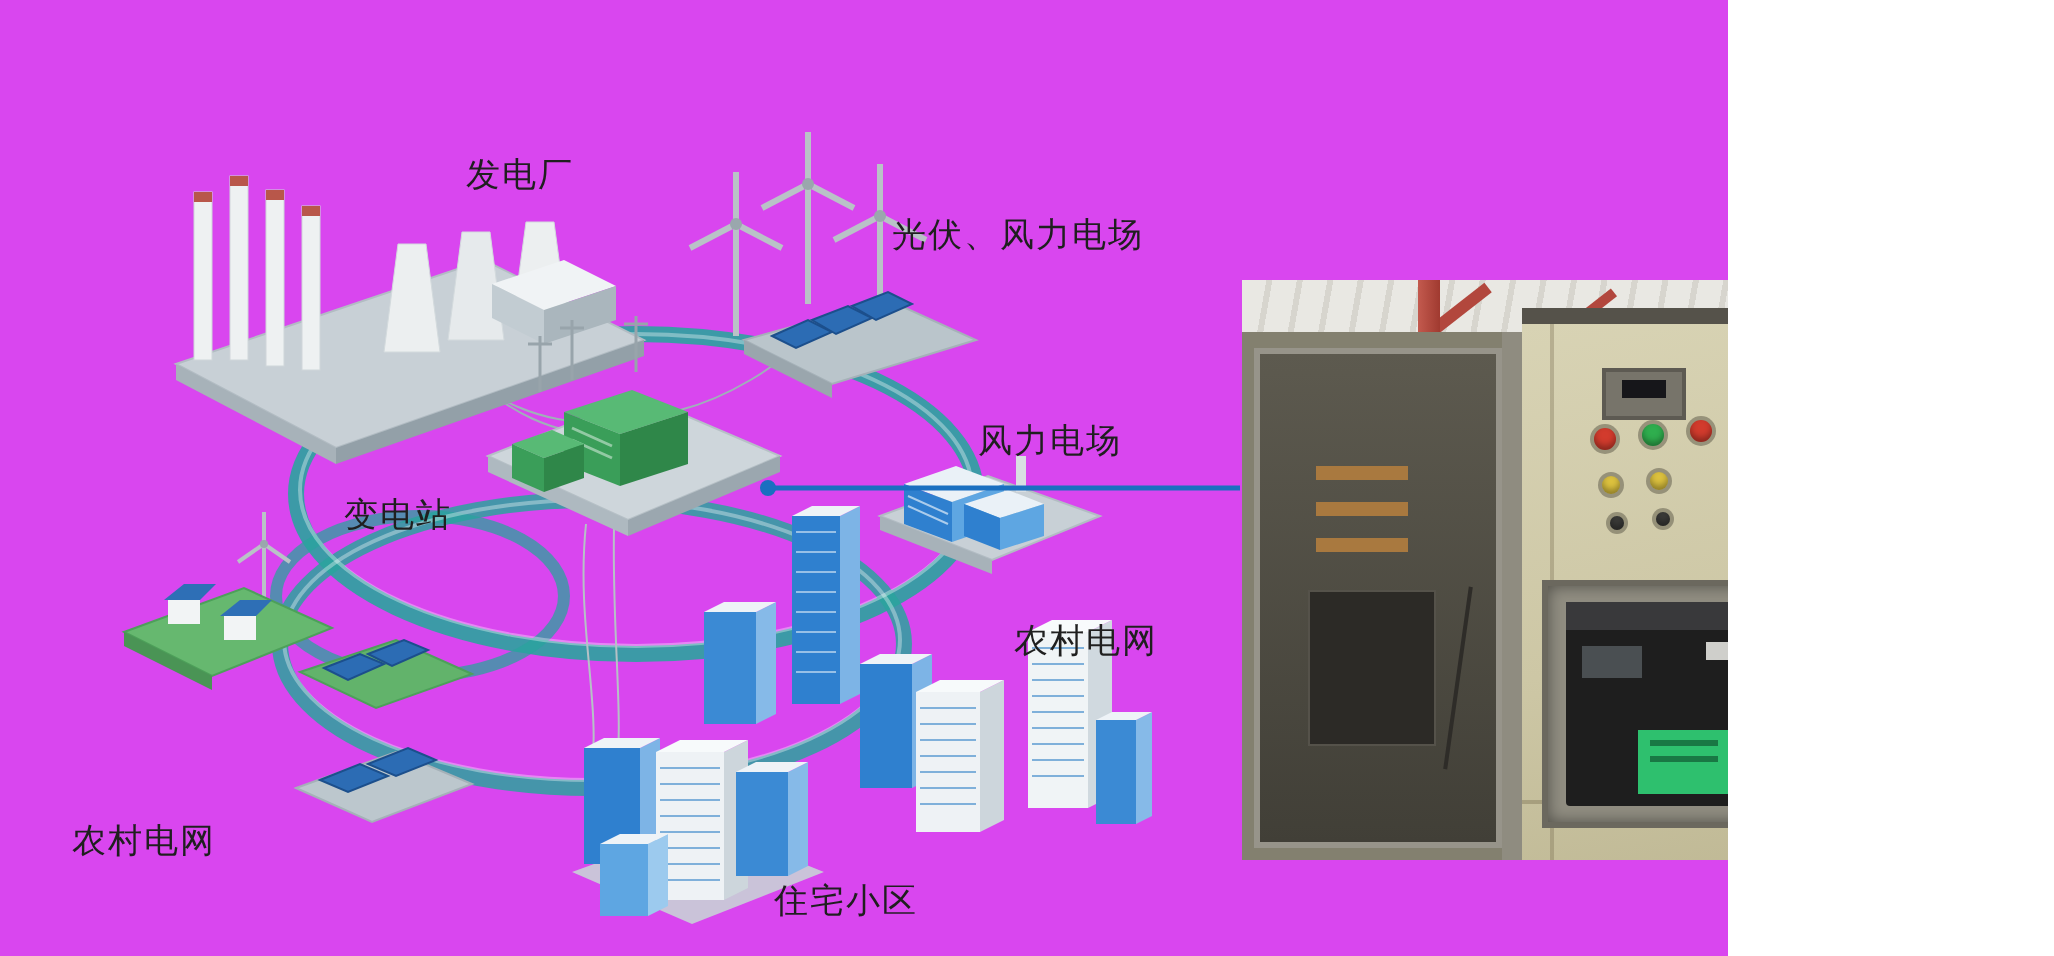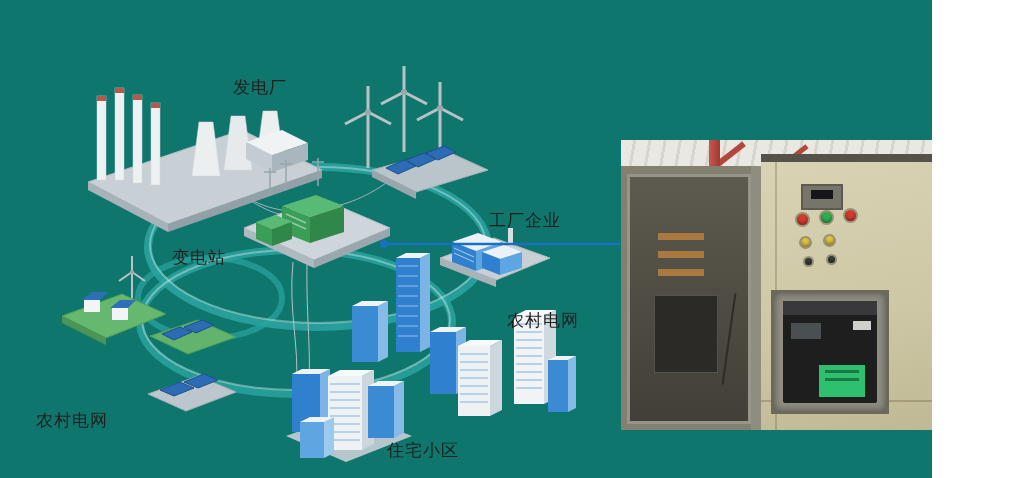--- a/index.html
+++ b/index.html
@@ -1,17 +1,17 @@
 <!DOCTYPE html>
 <html><head>
 <meta charset="utf-8">
 <style>
   html,body { margin:0; padding:0; background:#ffffff; }
   .canvas {
-    position:relative; width:932px; height:478px; background:#0f766e;
+    position:relative; width:864px; height:478px; background:#d946ef;
     font-family:"Liberation Sans", sans-serif; overflow:hidden;
   }
   .diagram-svg { position:absolute; left:0; top:0; }
   .label {
     position:absolute; font-size:17px; font-weight:500; color:#1f1f1f;
     letter-spacing:1px; white-space:nowrap;
   }
   
   .photo {
     position:absolute; left:621px; top:140px; width:406px; height:290px;
@@ -258,21 +258,22 @@
       </g>
     </g>
 
     <g>
       <line x1="384" y1="244" x2="620" y2="244" stroke="#1a6fc0" stroke-width="2.5"></line>
       <circle cx="384" cy="244" r="4" fill="#1a6fc0"></circle>
     </g>
   </svg>
 
   <div class="label" style="left:233px; top:76px;">发电厂</div>
-  <div class="label" style="left:489px; top:209px;">工厂企业</div>
+  <div class="label" style="left:446px; top:106px;">光伏、风力电场</div>
+  <div class="label" style="left:489px; top:209px;">风力电场</div>
   <div class="label" style="left:172px; top:246px;">变电站</div>
   <div class="label" style="left:507px; top:309px;">农村电网</div>
   <div class="label" style="left:36px;  top:389px;margin-top:20px;">农村电网</div>
   <div class="label" style="left:387px; top:439px;">住宅小区</div>
 
   <div class="photo">
     <div class="ph-ceiling">
       <div class="beam beam1"></div>
       <div class="beam beam2"></div>
       <div class="beam beam3"></div>

